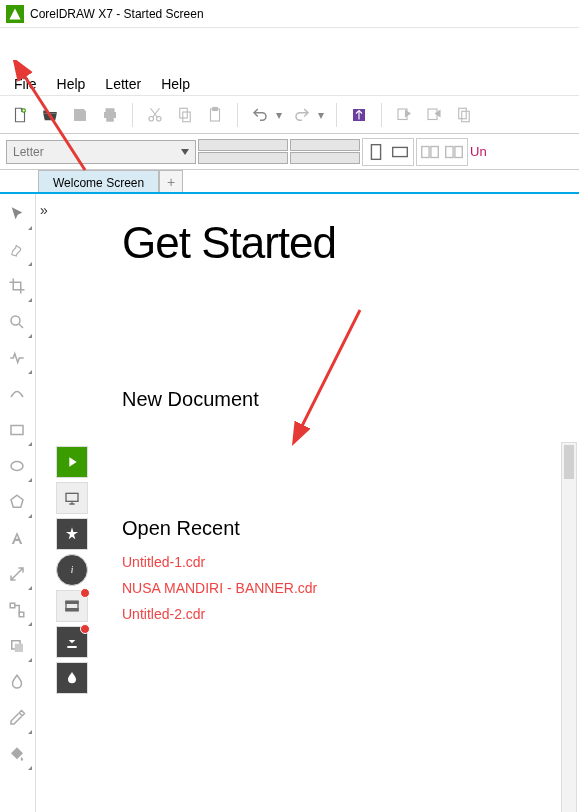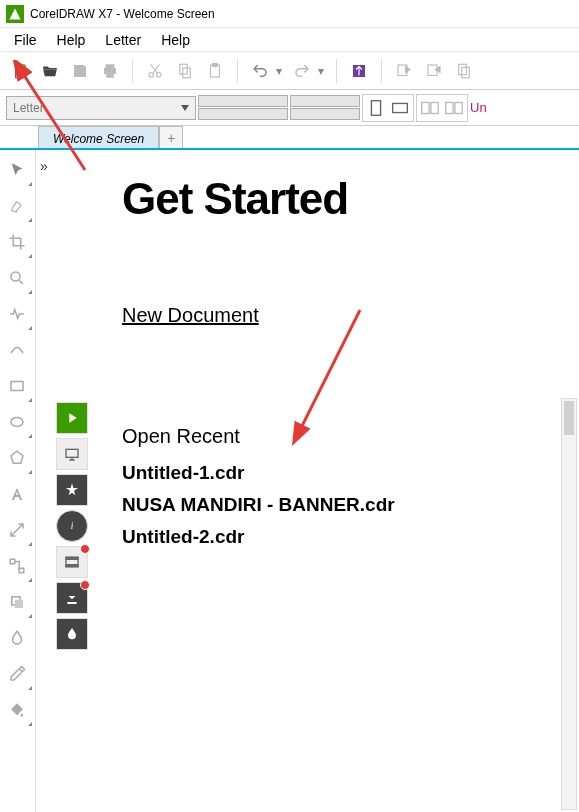--- a/index.html
+++ b/index.html
@@ -5,21 +5,21 @@
 * { box-sizing: border-box; margin: 0; padding: 0; }
 body { font-family: "Segoe UI", Tahoma, sans-serif; font-size: 12px; background: #fff; width: 579px; height: 812px; overflow: hidden; position: relative; color: #000; }
 
 
 .titlebar { display: flex; align-items: center; height: 28px; padding: 2px 6px; background: #fff; border-bottom: 1px solid #e5e5e5; }
 .titlebar .appicon { width: 18px; height: 18px; background: #3b9c00; display: flex; align-items: center; justify-content: center; margin-right: 6px; }
 .titlebar .appicon svg { width: 14px; height: 14px; }
 .titlebar .title { font-size: 12px; }
 
 
-.menubar { display: flex; height: 24px; align-items: center; padding: 0 4px; border-bottom: 1px solid #e5e5e5; }
+.menubar { display: flex; height: 24px; align-items: center; padding: 0 4px; border-bottom: 1px solid #e5e5e5; margin-top: 44px; }
 .menubar div { padding: 2px 10px; font-size: 14px; cursor: default; }
 
 
 .toolbar { display: flex; align-items: center; height: 38px; padding: 4px 6px; border-bottom: 1px solid #ccc; gap: 2px; }
 .toolbar .btn { width: 28px; height: 28px; display: flex; align-items: center; justify-content: center; color: #8a8a8a; }
 .toolbar .btn svg { width: 18px; height: 18px; }
 .toolbar .sep { width: 1px; height: 24px; background: #ddd; margin: 0 6px; }
 .toolbar .btn.purple svg { fill:#6b3fa0; color:#6b3fa0; }
 .toolbar .dropdown-caret { width:10px; display:flex; align-items:center; color:#888; }
 
@@ -29,21 +29,21 @@
 .combo .caret { width: 0; height: 0; border-left: 4px solid transparent; border-right: 4px solid transparent; border-top: 6px solid #555; }
 .dimgrp { display: flex; flex-direction: column; gap: 1px; }
 .diminput { width: 90px; height: 12px; border: 1px solid #adadad; background: #e5e5e5; }
 .orientbtns { display: flex; gap: 2px; border: 1px solid #ccc; padding: 2px; }
 .orientbtns .ob { width: 22px; height: 22px; display: flex; align-items: center; justify-content: center; color:#666; }
 .propbar .pb-text { color:#be185d; font-size:13px; }
 
 
 .tabarea { position: relative; height: 24px; border-bottom: 2px solid #00a8e8; background:#fff;}
 .tabbar { position:absolute; left: 38px; top:0; height: 22px; display: flex; }
-.tab { height: 22px; border: 1px solid #bbb; border-bottom: none; background: #d8ebf5; padding: 2px 14px 0 14px; font-size: 12px; display:flex; align-items:center;font-style:italic;}
+.tab { height: 22px; border: 1px solid #bbb; border-bottom: none; background: #d8ebf5; padding: 2px 14px 0 14px; font-size: 12px; display:flex; align-items:center;}
 .tab.add { width: 24px; padding:0; background: #f4f4f4; justify-content:center; color:#888; font-size:14px; }
 
 
 .mainwrap { display: flex; height: calc(812px - 28px - 24px - 38px - 36px - 24px); }
 
 
 .toolbox { width: 36px; background: #fff; border-right: 1px solid #ddd; display: flex; flex-direction: column; padding-top: 2px; }
 .tool { width: 34px; height: 36px; display: flex; align-items: center; justify-content: center; position: relative; color: #a9a9a9; }
 .tool svg { width: 18px; height: 18px; }
 .tool .fly { position: absolute; bottom: 2px; right: 2px; width: 0; height: 0; border-left: 4px solid transparent; border-bottom: 4px solid #888; }
@@ -52,43 +52,43 @@
 .content { flex: 1; background: #fff; display: flex; position: relative; }
 .collapser { width: 20px; padding: 8px 0 0 4px; font-size: 14px; color: #333; }
 .sideicons { width: 38px; display: flex; flex-direction: column; gap: 4px; padding-top: 252px; }
 .sic { width: 32px; height: 32px; display: flex; align-items: center; justify-content: center; background: #eee; border:1px solid #ddd; position:relative; color:#666;}
 .sic.green { background: #3b9c00; color: #fff; }
 .sic.dark { background: #444; color: #fff; }
 .sic svg { width: 16px; height: 16px; }
 .sic .reddot { position:absolute; top:-3px; right:-3px; width:10px; height:10px; background:#e53935; border-radius:50%; border:1px solid #fff;}
 
 .welcome { flex: 1; padding: 24px 10px 10px 28px; overflow: hidden; position: relative; }
-.welcome h1 { font-size: 44px; font-weight: 700; letter-spacing: -1px; margin-bottom: 80px; }
+.welcome h1 { font-size: 44px; font-weight: 400; letter-spacing: -1px; margin-bottom: 120px; }
 .linkrow { font-size: 20px; margin-bottom: 30px; color: #000; }
-.linkrow.und { text-decoration: underline; }
-.sectiontitle { font-size: 20px; margin-top: 20px; margin-bottom: 14px; }
-.recent { font-size: 19px; color: #000000; margin-bottom: 10px; font-weight: bold; }
+.linkrow.und { }
+.sectiontitle { font-size: 20px; margin-top: 28px; margin-bottom: 14px; }
+.recent { font-size: 14px; color: #ef4444; margin-bottom: 10px; }
 
 
 .scrollbar { position: absolute; right: 2px; top: 248px; width: 16px; bottom: 2px; background: #f3f3f3; border:1px solid #ddd;}
 .scrollbar .thumb { position:absolute; left:2px; right:2px; top:2px; height:34px; background:#d0d0d0;}
 
 
 .arrow { position: absolute; pointer-events: none; }
 </style>
 </head>
 <body>
 
 <div class="titlebar">
   <div class="appicon">
     <svg viewBox="0 0 20 20">
         <path d="M2 18 L10 2 L18 18 Z M7 18 L10 10 L13 18 Z" fill="#fff"></path>
       </svg>
   </div>
-  <div class="title">CorelDRAW X7 - Welcome Screen</div>
+  <div class="title">CorelDRAW X7 - Started Screen</div>
 </div>
 
 <div class="menubar">
   <div>File</div>
   <div>Help</div>
   <div>Letter</div>
   <div>Help</div>
 </div>
 
 <div class="toolbar">

